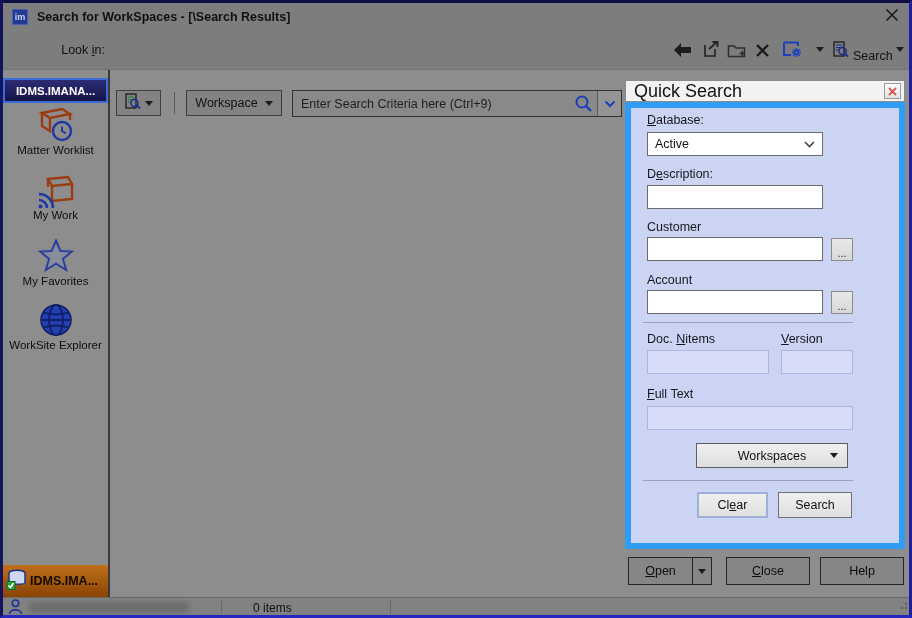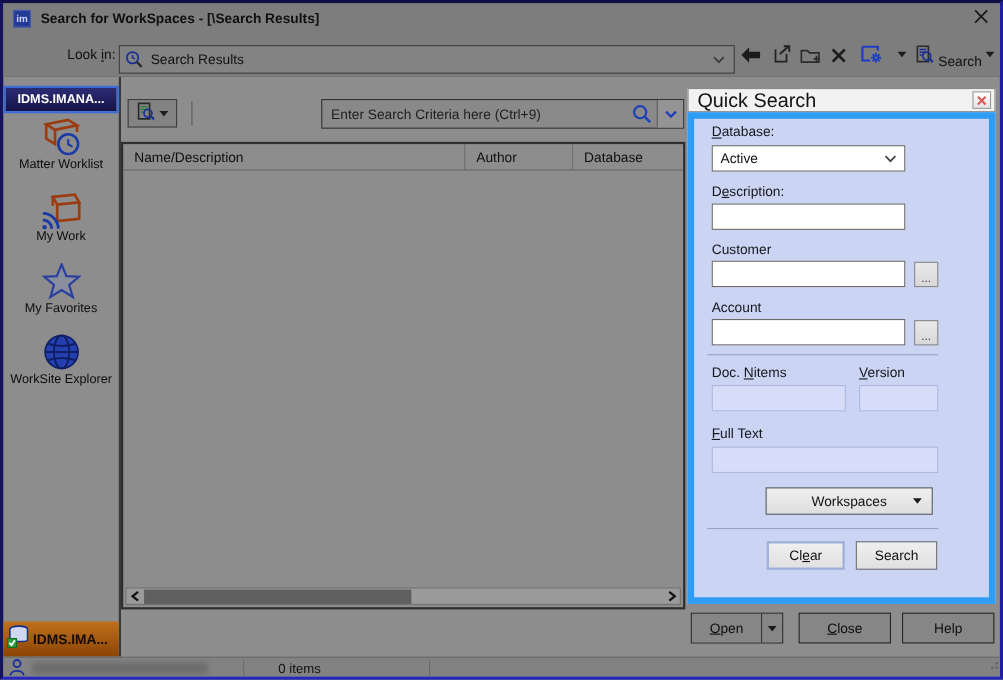--- a/index.html
+++ b/index.html
@@ -121,35 +121,20 @@
       <span>
         <svg width="14" height="14" viewBox="0 0 14 14">
             <path d="M1.5 1.5 L12.5 12.5 M12.5 1.5 L1.5 12.5" stroke="#1a1a1a" stroke-width="1.6"></path>
           </svg>
       </span>
     </div>
   </div>
 
   <div class="toolbar">
     <div class="lookin-label"><span>Look </span><span class="accel">i</span><span>n:</span></div>
-    <div class="lookin-combo">
-      <span style="margin-left:4px;display:flex">
-        <svg width="18" height="18" viewBox="0 0 18 18">
-          <circle cx="7.5" cy="7.5" r="5.2" fill="none" stroke="#1c2f96" stroke-width="1.6"></circle>
-          <path d="M7.5 4.8 V7.5 L9.8 8.6" fill="none" stroke="#1c2f96" stroke-width="1.3"></path>
-          <line x1="11.5" y1="11.5" x2="15.8" y2="15.8" stroke="#2a2a2a" stroke-width="2"></line>
-        </svg>
-      </span>
-      <span class="cval">Search Results</span>
-      <span style="margin-right:8px;display:flex">
-        <svg width="11" height="7" viewBox="0 0 11 7">
-            <path d="M1 1 L5.5 5.5 L10 1" fill="none" stroke="#3a3a3a" stroke-width="1.6"></path>
-          </svg>
-      </span>
-    </div>
     <div class="ibtn" style="left:669px;top:12px">
       <span>
         <svg width="20" height="16" viewBox="0 0 20 16">
             <path d="M9 1 L2 8 L9 15 V11 H19 V5 H9 Z" fill="#1c1c1c"></path>
           </svg>
       </span>
     </div>
     <div class="ibtn" style="left:699px;top:10px">
       <span>
         <svg width="18" height="18" viewBox="0 0 18 18">
@@ -285,55 +270,39 @@
       <svg width="17" height="18" viewBox="0 0 17 18">
         <path d="M2 2 H12 V16 H2 Z" fill="none" stroke="#2a2a2a" stroke-width="1.5"></path>
         <path d="M4 5 H10 M4 7.5 H10 M4 10 H7" stroke="#1e8030" stroke-width="1.2"></path>
         <circle cx="10.5" cy="11" r="3.6" fill="none" stroke="#1c2f96" stroke-width="1.6"></circle>
         <line x1="13" y1="13.5" x2="16" y2="16.5" stroke="#1c2f96" stroke-width="2"></line>
       </svg>
     </span>
     <span class="tri"></span>
   </div>
   <div class="mt-sep"></div>
+  <div class="workspace-btn">
+    <span>Workspace</span>
+    <span class="tri"></span>
+  </div>
   <div class="search-box">
     <input type="text" placeholder="Enter Search Criteria here (Ctrl+9)" style="">
     <span class="sb-mag">
       <svg width="19" height="19" viewBox="0 0 19 19">
         <circle cx="8" cy="8" r="5.5" fill="none" stroke="#1d3fb8" stroke-width="2"></circle>
         <line x1="12.2" y1="12.2" x2="17" y2="17" stroke="#1d3fb8" stroke-width="2.4"></line>
       </svg>
     </span>
     <span class="sb-chev">
       <svg width="12" height="8" viewBox="0 0 12 8">
           <path d="M1.5 1.5 L6 6 L10.5 1.5" fill="none" stroke="#1d3fb8" stroke-width="2"></path>
         </svg>
     </span>
   </div>
 
-  <div class="list-panel">
-    <div class="lp-header">
-      <div class="lp-col lp-c1">Name/Description</div>
-      <div class="lp-col lp-c2">Author</div>
-      <div class="lp-col lp-c3">Database</div>
-    </div>
-    <div class="hscroll">
-      <span class="scroll-btn">
-        <svg width="8" height="10" viewBox="0 0 8 10">
-            <path d="M6.5 1 L1.5 5 L6.5 9" fill="none" stroke="#111" stroke-width="2"></path>
-          </svg>
-      </span>
-      <span class="scroll-thumb"></span>
-      <span class="scroll-btn" style="margin-left:auto">
-        <svg width="8" height="10" viewBox="0 0 8 10">
-            <path d="M1.5 1 L6.5 5 L1.5 9" fill="none" stroke="#111" stroke-width="2"></path>
-          </svg>
-      </span>
-    </div>
-  </div>
 
   <div class="qs-panel">
     <div class="qs-header">
       <span class="qs-title">Quick Search</span>
       <span class="qs-close">
         <svg width="11" height="11" viewBox="0 0 11 11">
             <path d="M2 2 L9 9 M9 2 L2 9" stroke="#d95c52" stroke-width="2"></path>
           </svg>
       </span>
     </div>

